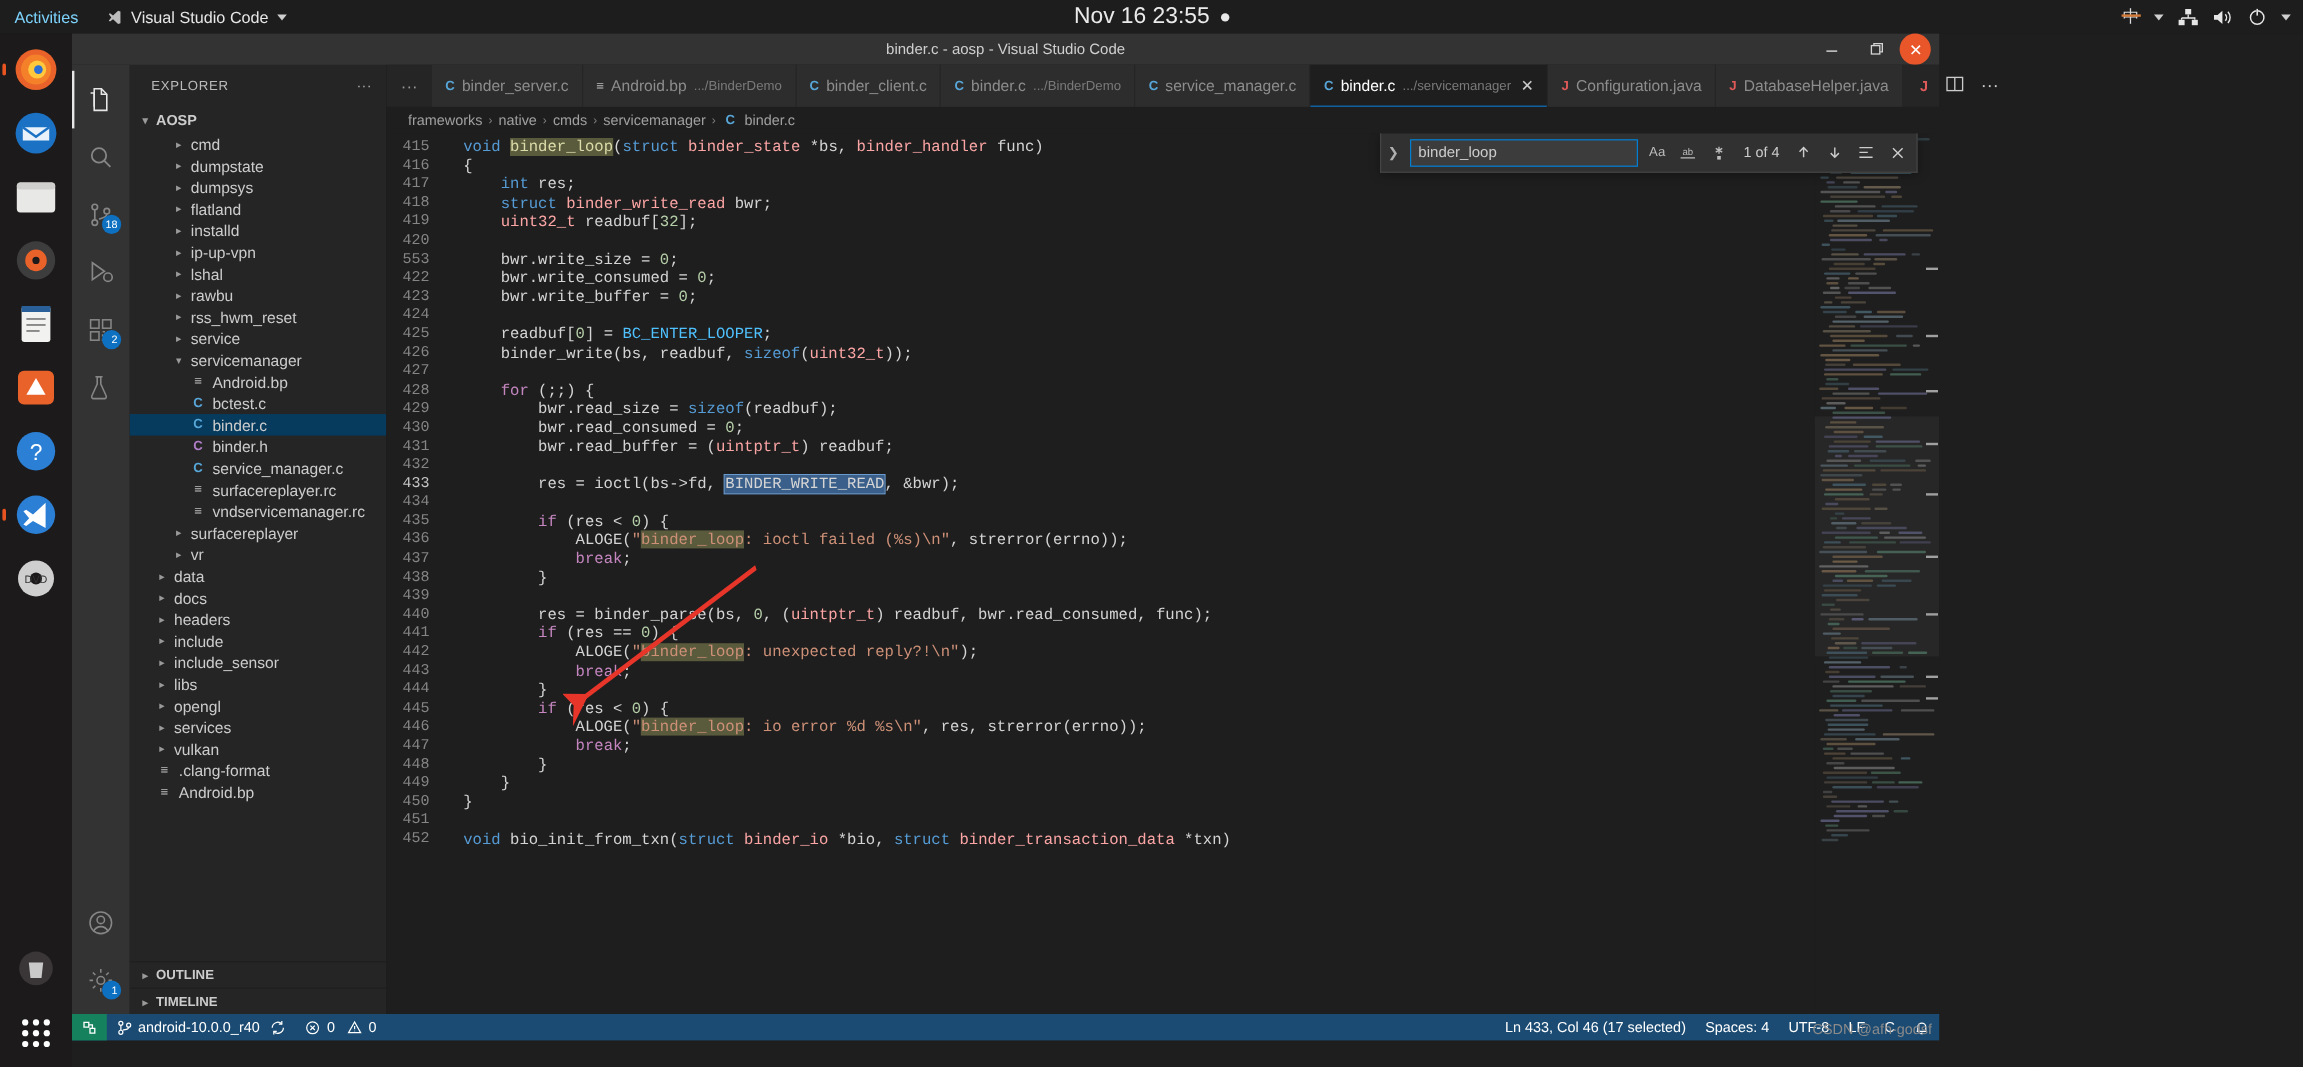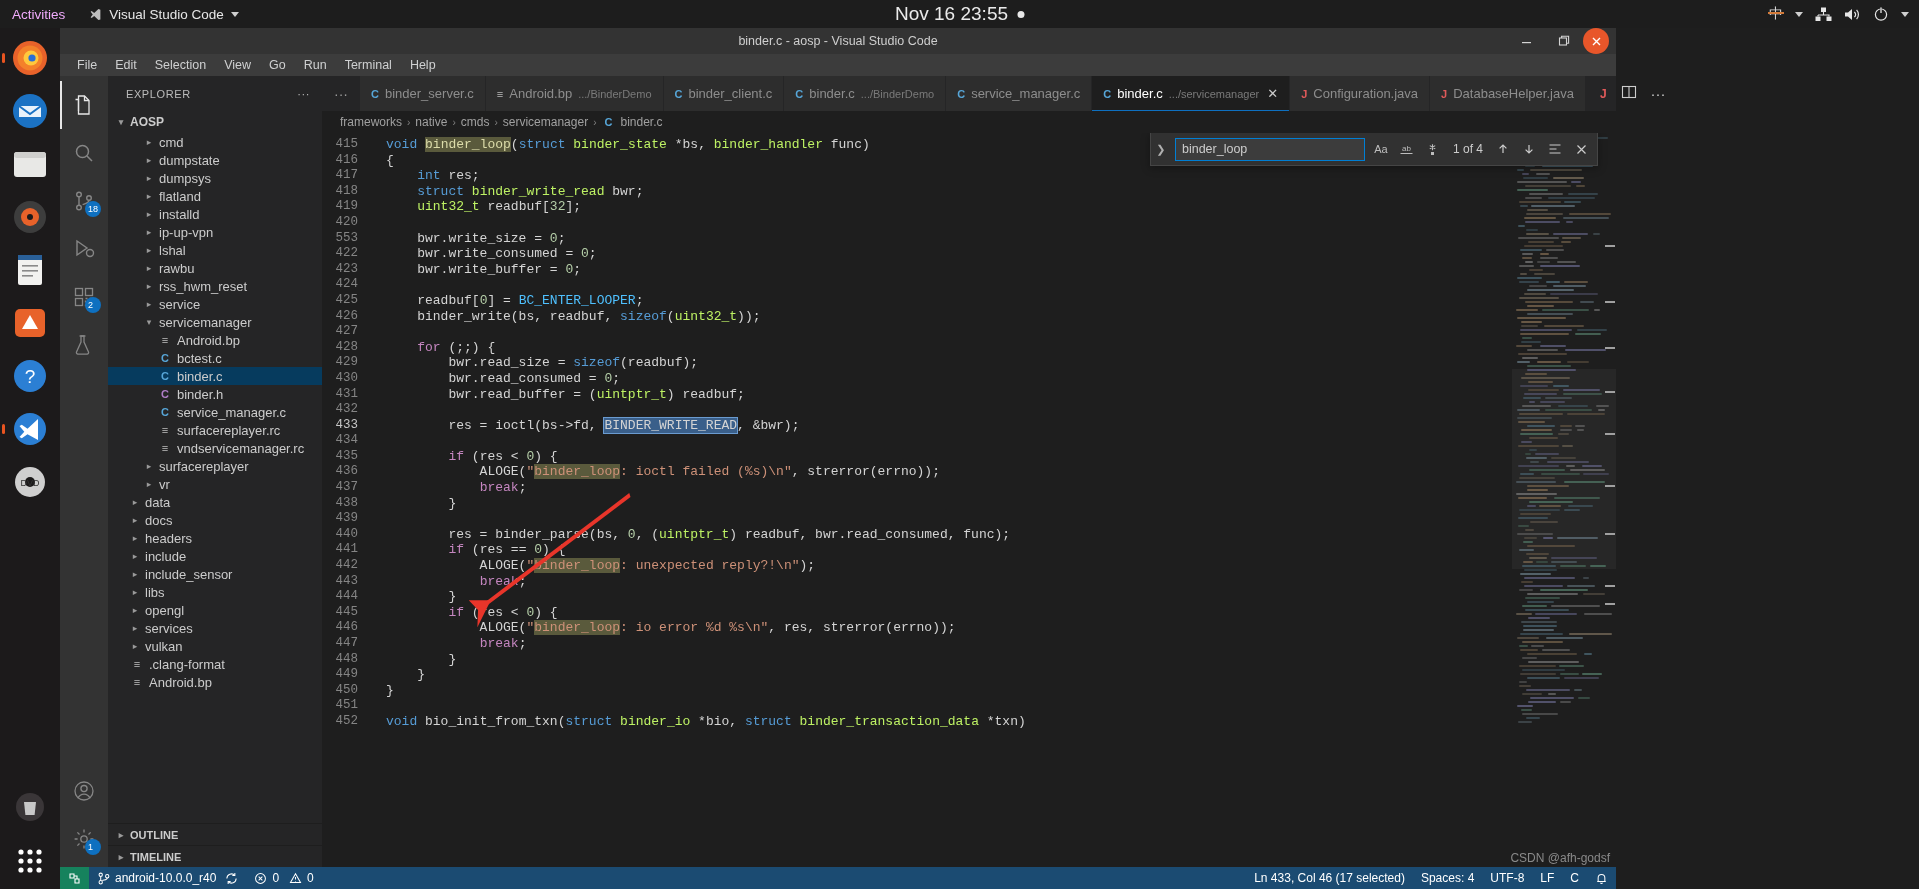--- a/index.html
+++ b/index.html
@@ -5,21 +5,21 @@
   * { box-sizing: border-box; margin:0; padding:0; }
   html,body { width:1919px; height:889px; overflow:hidden; background:#1e1e1e;
               font-family:"Liberation Sans", sans-serif; }
 
   
   #gnome-bar{
     position:absolute; left:0; top:0; width:1919px; height:28px;
     background:#1d1d1d; color:#e6e6e6; font-size:13.5px;
     display:flex; align-items:center;
   }
-  #gnome-activities{ padding:0 14px 0 12px; color:#f0abfc; }
+  #gnome-activities{ padding:0 14px 0 12px; color:#7dd3fc; }
   #gnome-appmenu{ display:flex; align-items:center; gap:7px; padding:0 10px; }
   .vsc-logo{ width:13px; height:13px; display:block; }
   .caret{ width:0;height:0;border-left:4px solid transparent;border-right:4px solid transparent;
           border-top:5px solid #cfcfcf; display:inline-block; }
   #gnome-clock{ position:absolute; left:50%; transform:translateX(-50%);
                 display:flex; align-items:center; gap:9px; font-size:19px; color:#eaeaea;}
   .dot-ind{ width:7px;height:7px;border-radius:50%;background:#e8e8e8; display:inline-block;}
   #gnome-right{ position:absolute; right:10px; display:flex; align-items:center; gap:12px;}
   .ime-badge{ font-size:14px; color:#dcdcdc; position:relative; }
   .ime-badge::after{content:""; position:absolute; left:-1px; top:7px; width:16px;height:1.5px;background:#d47b3a;}
@@ -64,21 +64,21 @@
 
   
   #activitybar{ width:48px; background:#333333; display:flex; flex-direction:column;
                 align-items:center; padding-top:5px; position:relative; }
   .act{ width:48px;height:48px; display:flex;align-items:center;justify-content:center;
         position:relative; color:#868686; }
   .act.active{ color:#e7e7e7; }
   .act.active::before{ content:""; position:absolute; left:0; top:0; width:2px;height:48px; background:#e7e7e7;}
   .act-badge{ position:absolute; right:7px; bottom:8px; min-width:16px;height:16px; padding:0 3px;
     border-radius:8px; background:#0e70c0; color:#fff; font-size:9px; line-height:16px;
-    text-align:left; font-family:"Liberation Sans",sans-serif; }
+    text-align:right; font-family:"Liberation Sans",sans-serif; }
   #act-bottom{ position:absolute; bottom:4px; left:0; width:48px; }
 
   
   #sidebar{ width:214px; background:#252526; display:flex; flex-direction:column; }
   #sidebar-head{ height:35px; display:flex; align-items:center; justify-content:space-between;
                  padding:0 12px 0 18px; font-size:11px; letter-spacing:.6px; color:#bbbbbb; }
   #root-row{ height:22px; display:flex; align-items:center; gap:4px; padding-left:8px;
              font-size:12px; font-weight:bold; color:#cccccc; }
   #tree{ flex:1; overflow:hidden; font-size:13px; }
   .trow{ height:18px; display:flex; align-items:center; gap:5px; color:#cccccc;
@@ -112,21 +112,21 @@
   .bsep{ color:#808080; font-size:10px;}
   .bcur{ display:flex; align-items:center; gap:5px; }
 
   
   #codearea{ flex:1; display:flex; position:relative; overflow:hidden; background:#1e1e1e; }
   #gutter{ width:56px; text-align:right; padding-right:20px; padding-top:4px;
            font-family:"Liberation Mono", monospace; font-size:12.5px; color:#858585; line-height:15.6px;}
   #gutter div.cur{ color:#c6c6c6; }
   #code{ flex:1; padding-top:4px; padding-left:8px; font-family:"Liberation Mono", monospace;
          font-size:13px; line-height:15.6px; white-space:pre; color:#d4d4d4; overflow:hidden;}
-  .kw{color:#569cd6;} .kw2{color:#c586c0;} .typ{color:#bef264;} .fn{color:#dcdcaa;}
+  .kw{color:#569cd6;} .kw2{color:#c586c0;} .typ{color:#fca5a5;} .fn{color:#dcdcaa;}
   .num{color:#b5cea8;} .str{color:#ce9178;}
   .mac{color:#4fc1ff;}
   .hl{ background:#5a5a3c; } .hlsel{ background:#3a5f8a; outline:1px solid #6a9bd0; }
 
   
   #minimap{ width:104px; background:#1e1e1e; position:relative; overflow:hidden; }
   .mm-line{ position:absolute; height:2px; border-radius:1px; }
   #mm-slider{ position:absolute; left:0; width:104px; background:rgba(255,255,255,0.045); }
   
   #vscroll{ position:absolute; right:0; top:0; width:14px; height:100%; }
@@ -302,30 +302,20 @@
           </svg>
       </div>
       <div class="wc close">
         <svg width="11" height="11" viewBox="0 0 11 11">
           <path d="M2 2l7 7M9 2l-7 7" stroke="#fff" stroke-width="1.4"></path>
           </svg>
       </div>
     </div>
   </div>
 
-  <div id="menubar">
-      <div class="menu-item">File</div>
-      <div class="menu-item">Edit</div>
-      <div class="menu-item">Selection</div>
-      <div class="menu-item">View</div>
-      <div class="menu-item">Go</div>
-      <div class="menu-item">Run</div>
-      <div class="menu-item">Terminal</div>
-      <div class="menu-item">Help</div>
-    </div>
 
   <div id="bodyrow">
 
     <div id="activitybar">
       <div class="act active">
         <svg width="24" height="24" viewBox="0 0 24 24">
           <path d="M6.5 3h6l4.5 4.5V21H6.5z" stroke="currentColor" stroke-width="1.3" fill="none"></path>
           <path d="M12.5 3v4.5H17" stroke="currentColor" stroke-width="1.3" fill="none"></path>
           <path d="M3.5 6.5h3V18" stroke="currentColor" stroke-width="1.3" fill="none"></path>
         </svg>

